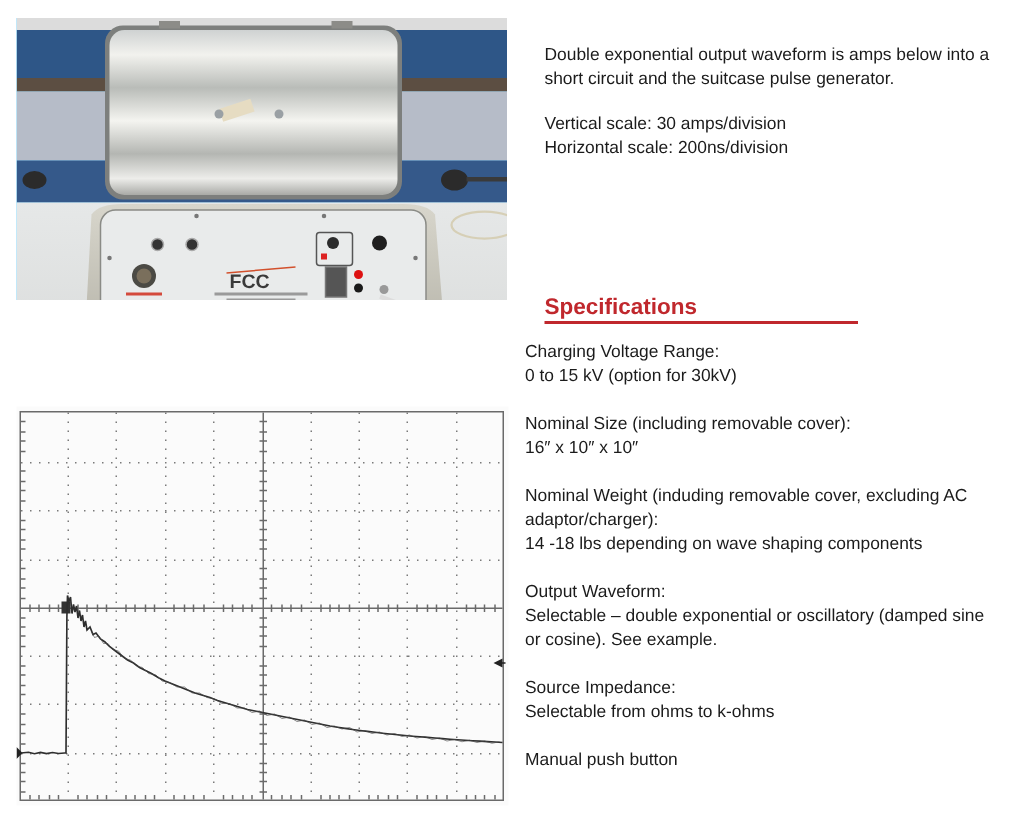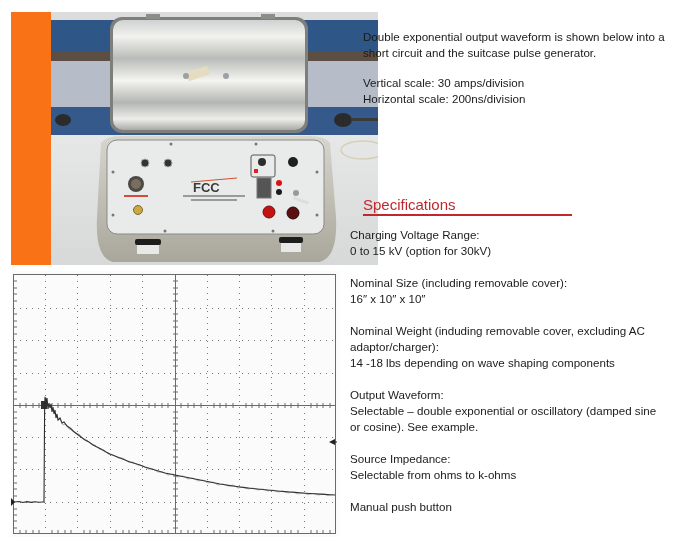--- a/index.html
+++ b/index.html
@@ -4,41 +4,41 @@
 <style>
   html, body { margin: 0; padding: 0; }
   body {
     width: 673px; height: 549px; position: relative; overflow: hidden;
     background: #ffffff;
     font-family: "Liberation Sans", "DejaVu Sans", sans-serif;
     color: #1a1a1a;
   }
   
   .photo {
-    position: absolute; left: 11px; top: 12px; width: 327px; height: 253px;
-    overflow: hidden; background: #f97316; padding-left: 40px;
+    position: absolute; left: 11px; top: 12px; width: 327px; height: 188px;
+    overflow: hidden; background: #7dd3fc;
   }
   .photo svg { display: block; }
   
   .scope {
     position: absolute; left: 11px; top: 271px; width: 328px; height: 266px;
     background: #fbfbfb;
   }
   .scope svg { display: block; }
   
   .text-col {
     position: absolute; left: 363px; top: 29px; width: 305px;
     font-size: 11.6px; line-height: 16px; color: #1b1b1b;
   }
   .text-col p { margin: 0; }
   .intro { margin-bottom: 14px !important; }
   .scale-line { white-space: nowrap; }
   .spec-heading {
     position: absolute; left: 363px; top: 196px; width: 209px;
-    font-size: 15px; font-weight: normal; color: #c0282d;
+    font-size: 15px; font-weight: bold; color: #c0282d;
     border-bottom: 2px solid #c0282d; line-height: 17px; padding-bottom: 1px;
   }
   .spec-list { position: absolute; left: 350px; top: 227px; width: 310px;
     font-size: 11.6px; line-height: 16px; color: #1b1b1b; }
   .spec-item { margin-bottom: 16px; }
   .spec-item .label, .spec-item .value { display: block; }
 </style>
 </head>
 <body>
 
@@ -170,21 +170,21 @@
     <path d="M318 171 L324 168 L324 174 Z" fill="#222"></path>
     <line x1="320" y1="171" x2="326" y2="171" stroke="#222" stroke-width="1"></line>
 
     <polyline fill="none" stroke="#2e2e2e" stroke-width="1.1" points="3,231 8,230.5 12,231.5 16,230.6 20,231.4 24,230.7 28,231.3 32,231 33,231 33.6,140 34,126 35,130 36,127 37,138 38,132 39,137 40,133 41,141 42,136 43,143 44,139 45,147 46,143 47,149 49,147 51,152 53,151 56,155 59,157 62,160 66,163 70,166 74,169 78,171 82,174 86,176 90,178 95,181 99,183 104,185 109,187 114,189 119,191 124,192.5 129,194 134,196 139,197.5 144,199 149,200.5 154,202 159,203 164,204 169,205 174,206 179,207 184,208 189,209 194,210 199,211 204,212 209,213 214,213.8 219,214.6 224,215.3 229,216 234,216.6 239,217.2 244,217.8 249,218.3 254,218.8 259,219.3 264,219.8 269,220.2 274,220.6 279,221 284,221.4 289,221.8 294,222.2 299,222.5 304,222.8 309,223.1 314,223.4 319,223.7 324,224"></polyline>
 
     <polyline fill="none" stroke="#4a4a4a" stroke-width="0.6" opacity="0.7" points="50,150 52,154 55,153 58,158 61,158 64,162 68,163 72,168 76,169 80,173 84,174 88,178 93,179 97,183 102,184 107,187 112,187 117,191 122,191 127,194 132,195 137,198 142,198 147,201 152,201 157,204 162,203 167,206 172,205 177,208 182,207 187,210 192,209 197,212 202,211 207,214 212,213 217,215 222,214 227,217 232,216 237,218 242,217 247,219 252,218 257,220 262,219 267,221 272,220 277,222 282,221 287,223 292,222 297,223.5 302,222.5 307,224 312,223 317,224.5 322,223.5"></polyline>
   </svg>
 </div>
 
 <div class="text-col">
-  <p class="intro">Double exponential output waveform is shown below into a short circuit and the suitcase pulse generator.</p>
+  <p class="intro">Double exponential output waveform is amps below into a short circuit and the suitcase pulse generator.</p>
   <p class="scale-line">
     <span>Vertical scale:</span>
     <span>30 amps/division</span>
   </p>
   <p class="scale-line">
     <span>Horizontal scale:</span>
     <span>200ns/division</span>
   </p>
 </div>
 

